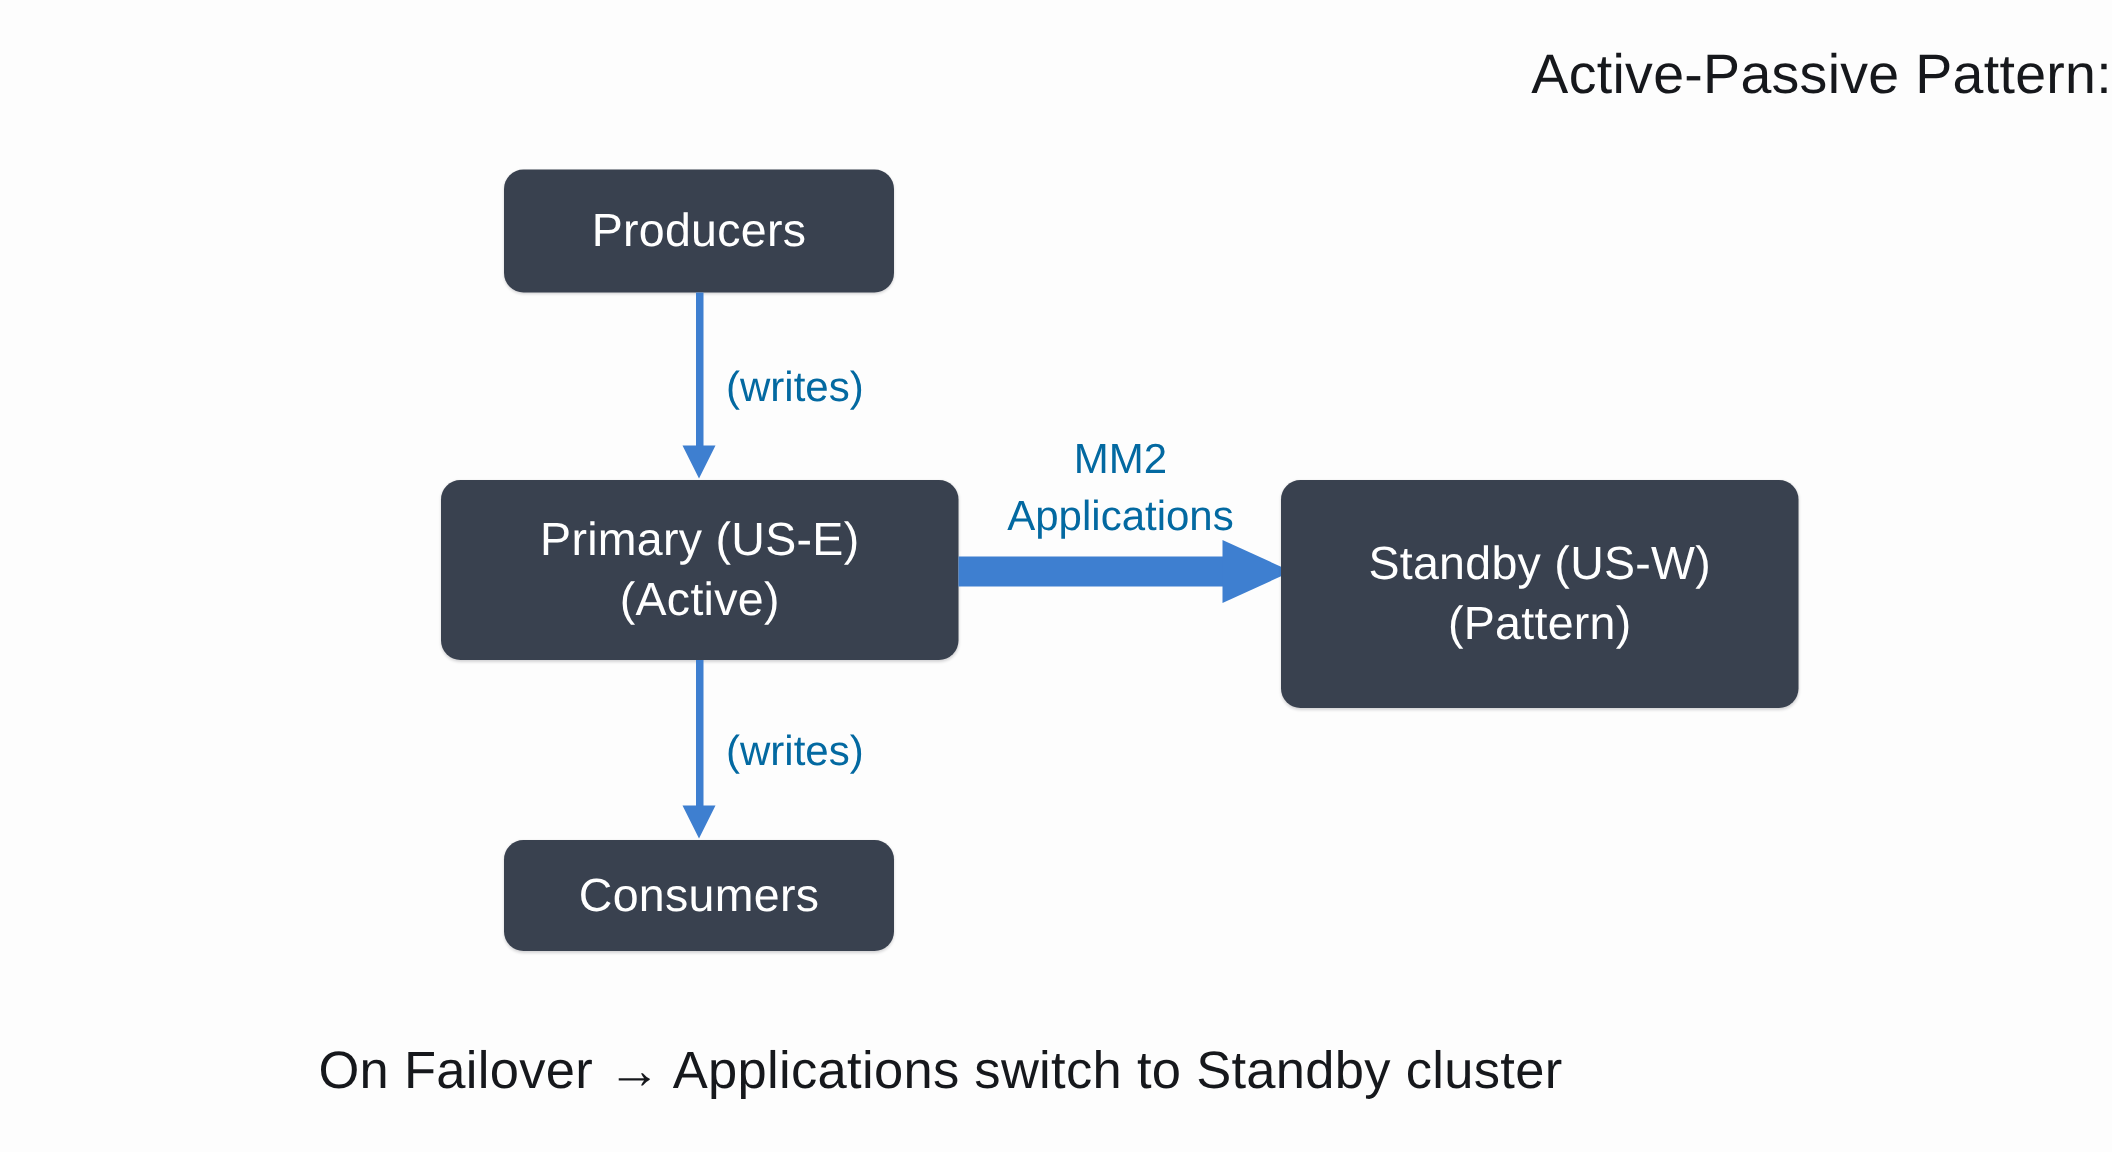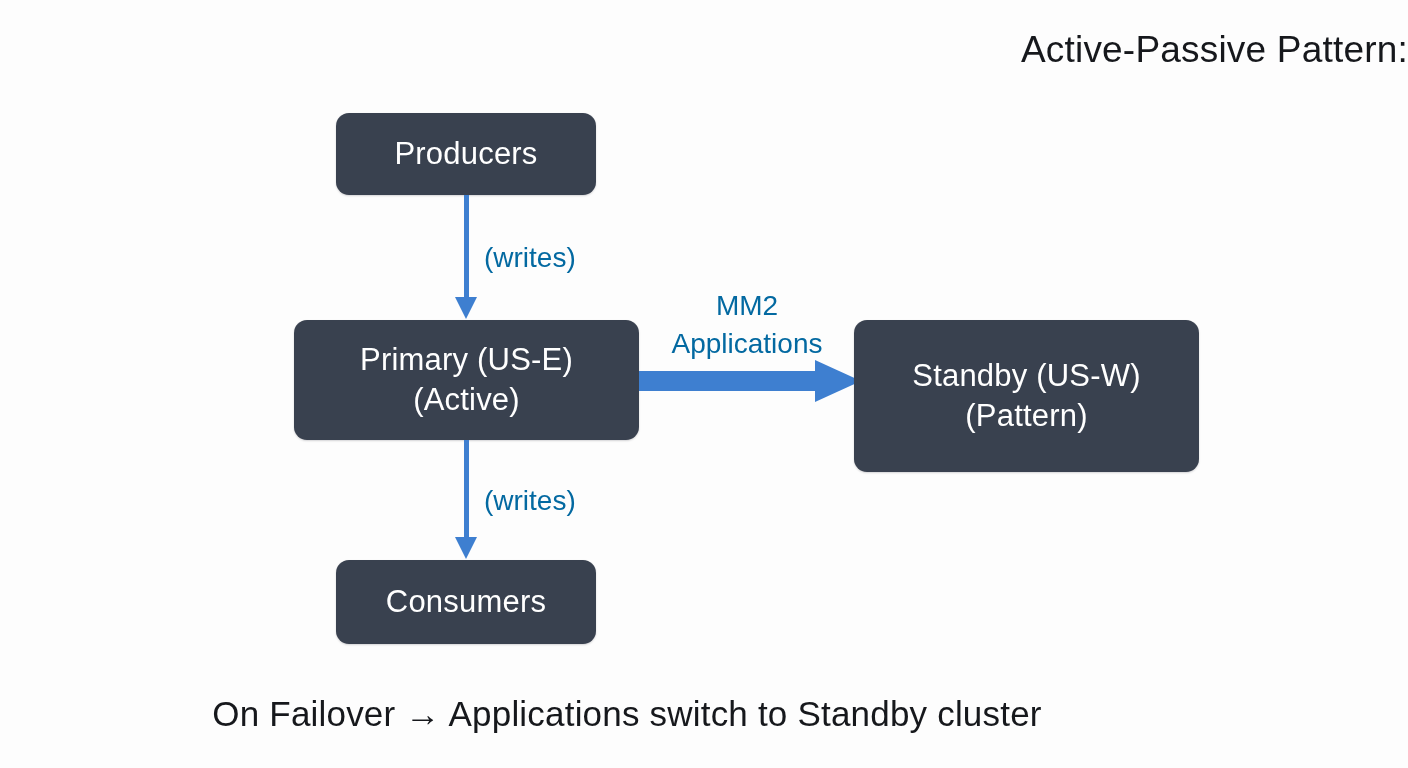--- a/index.html
+++ b/index.html
@@ -60,21 +60,21 @@
   #node-producers {
     left: 336px;  top: 113px;  width: 260px; height: 82px;
   }
   #node-primary {
     left: 294px;  top: 320px;  width: 345px; height: 120px;
   }
   #node-standby {
     left: 854px;  top: 320px;  width: 345px; height: 152px;
   }
   #node-consumers {
-    left: 336px;  top: 560px;  width: 260px; height: 84px;
+    left: 336px;  top: 560px;  width: 260px; height: 74px;
   }
 
   
   .v-arrow {
     position: absolute;
     width: 30px;
   }
   .v-arrow .shaft {
     position: absolute;
     left: 13px;

